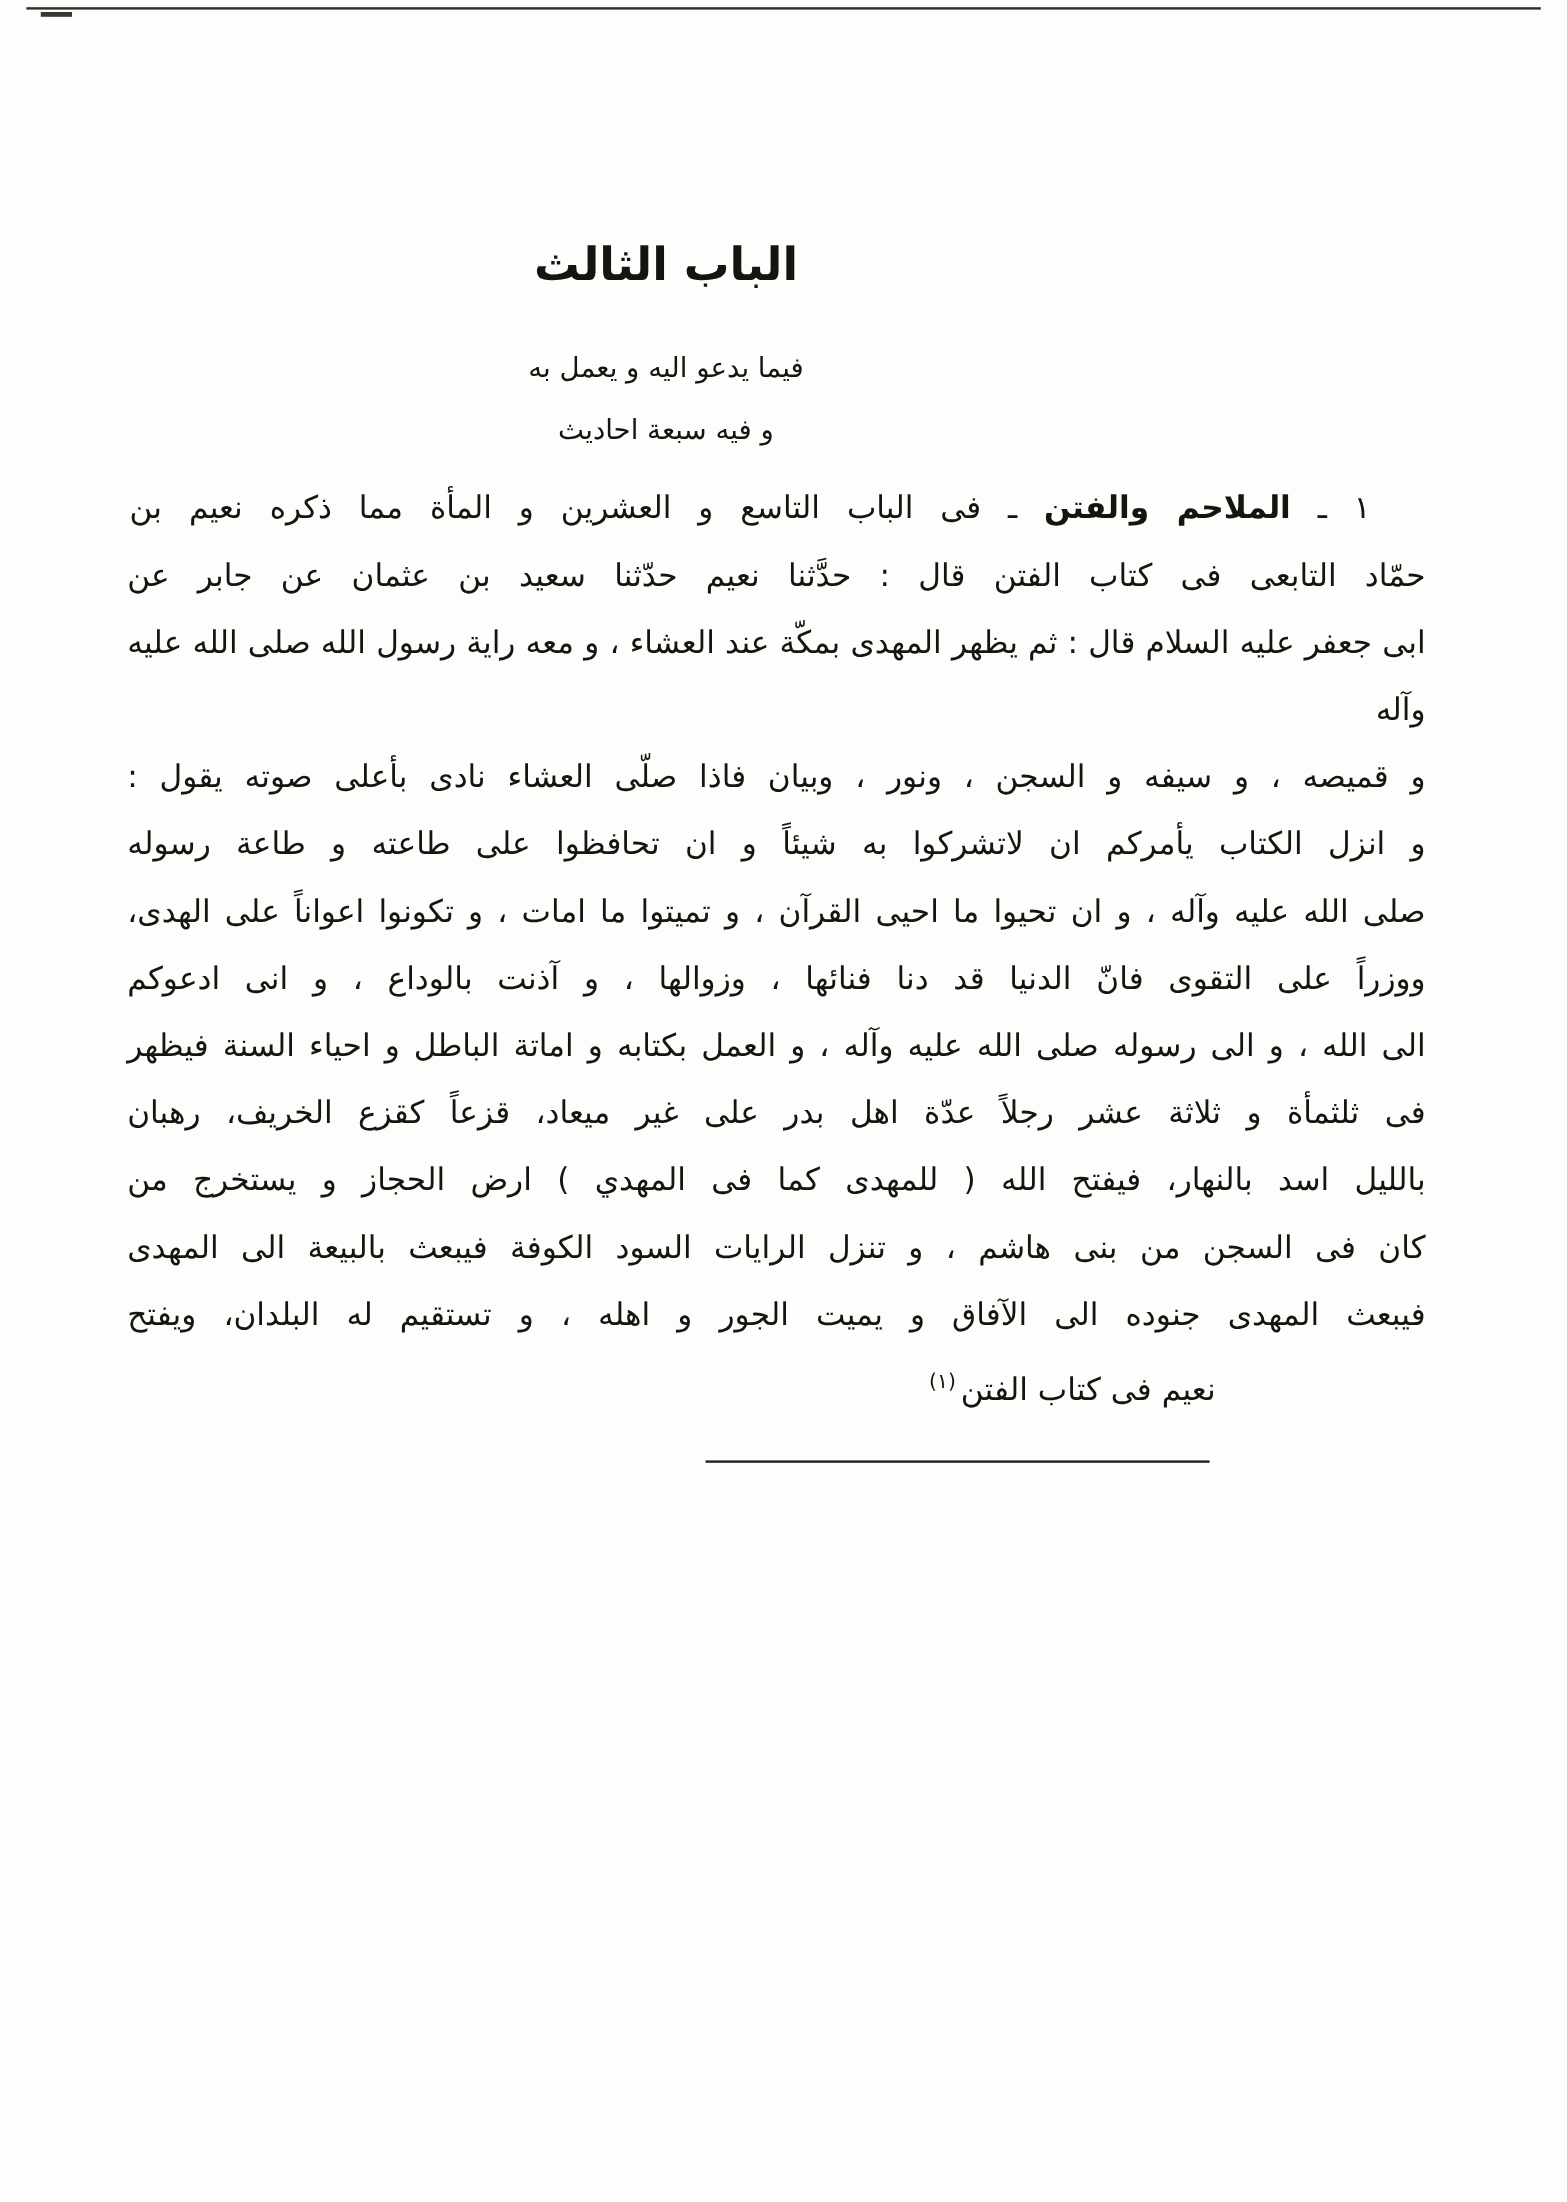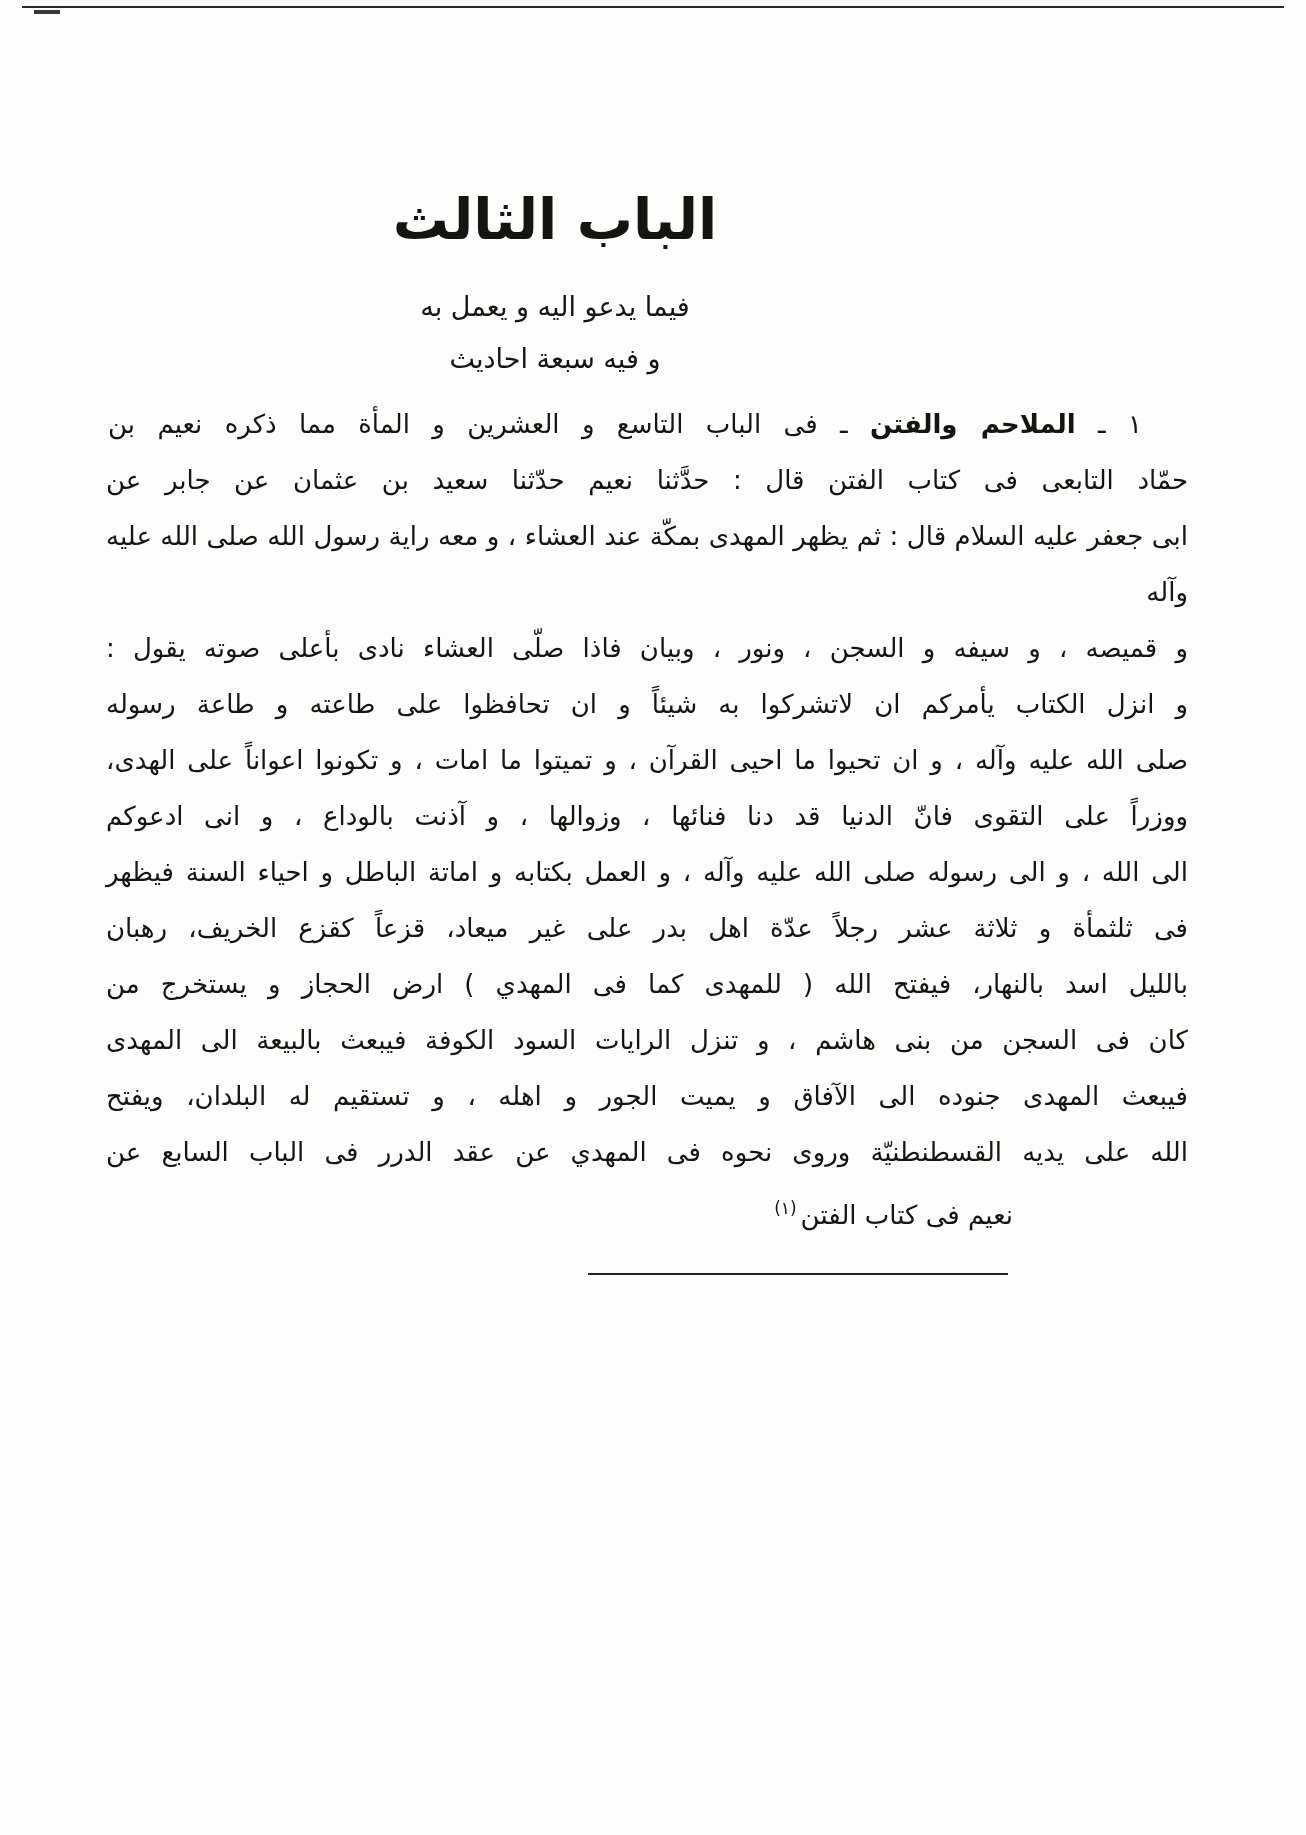--- a/index.html
+++ b/index.html
@@ -31,29 +31,29 @@
     left: 34px;
     width: 26px;
     height: 4px;
     background: #3a3835;
   }
   .content {
     direction: rtl;
     padding: 190px 118px 0 106px;
   }
   .title {
-    font-size: 56px;
+    font-size: 38px;
     line-height: 60px;
     font-weight: bold;
     text-align: center;
     margin: 0 0 40px 0;
     transform: translateX(-92px);
   }
   .subtitle {
-    font-size: 27px;
+    font-size: 23px;
     line-height: 34px;
     text-align: center;
     margin: 0 0 18px 0;
     transform: translateX(-92px);
   }
   .body-text {
     margin-top: 20px;
     font-size: 26px;
     line-height: 56px;
   }
@@ -119,21 +119,20 @@
           <div class="line">ابى جعفر عليه السلام قال : ثم يظهر المهدى بمكّة عند العشاء ، و معه راية رسول الله صلى الله عليه وآله</div>
           <div class="line">و قميصه ، و سيفه و السجن ، ونور ، وبيان فاذا صلّى العشاء نادى بأعلى صوته يقول :</div>
           <div class="line">و انزل الكتاب يأمركم ان لاتشركوا به شيئاً و ان تحافظوا على طاعته و طاعة رسوله</div>
           <div class="line">صلى الله عليه وآله ، و ان تحيوا ما احيى القرآن ، و تميتوا ما امات ، و تكونوا اعواناً على الهدى،</div>
           <div class="line">ووزراً على التقوى فانّ الدنيا قد دنا فنائها ، وزوالها ، و آذنت بالوداع ، و انى ادعوكم</div>
           <div class="line">الى الله ، و الى رسوله صلى الله عليه وآله ، و العمل بكتابه و اماتة الباطل و احياء السنة فيظهر</div>
           <div class="line">فى ثلثمأة و ثلاثة عشر رجلاً عدّة اهل بدر على غير ميعاد، قزعاً كقزع الخريف، رهبان</div>
           <div class="line">بالليل اسد بالنهار، فيفتح الله ( للمهدى كما فى المهدي ) ارض الحجاز و يستخرج من</div>
           <div class="line">كان فى السجن من بنى هاشم ، و تنزل الرايات السود الكوفة فيبعث بالبيعة الى المهدى</div>
           <div class="line">فيبعث المهدى جنوده الى الآفاق و يميت الجور و اهله ، و تستقيم له البلدان، ويفتح</div>
-          <div class="line">الله على يديه القسطنطنيّة وروى نحوه فى المهدي عن عقد الدرر فى الباب السابع عن</div>
         </div>
 
       <div class="line last"><span>نعيم فى كتاب الفتن</span><sup class="fn-ref">(١)</sup></div>
 
     </div>
 
     <div class="fn-sep"></div>
 
 
   </div>

